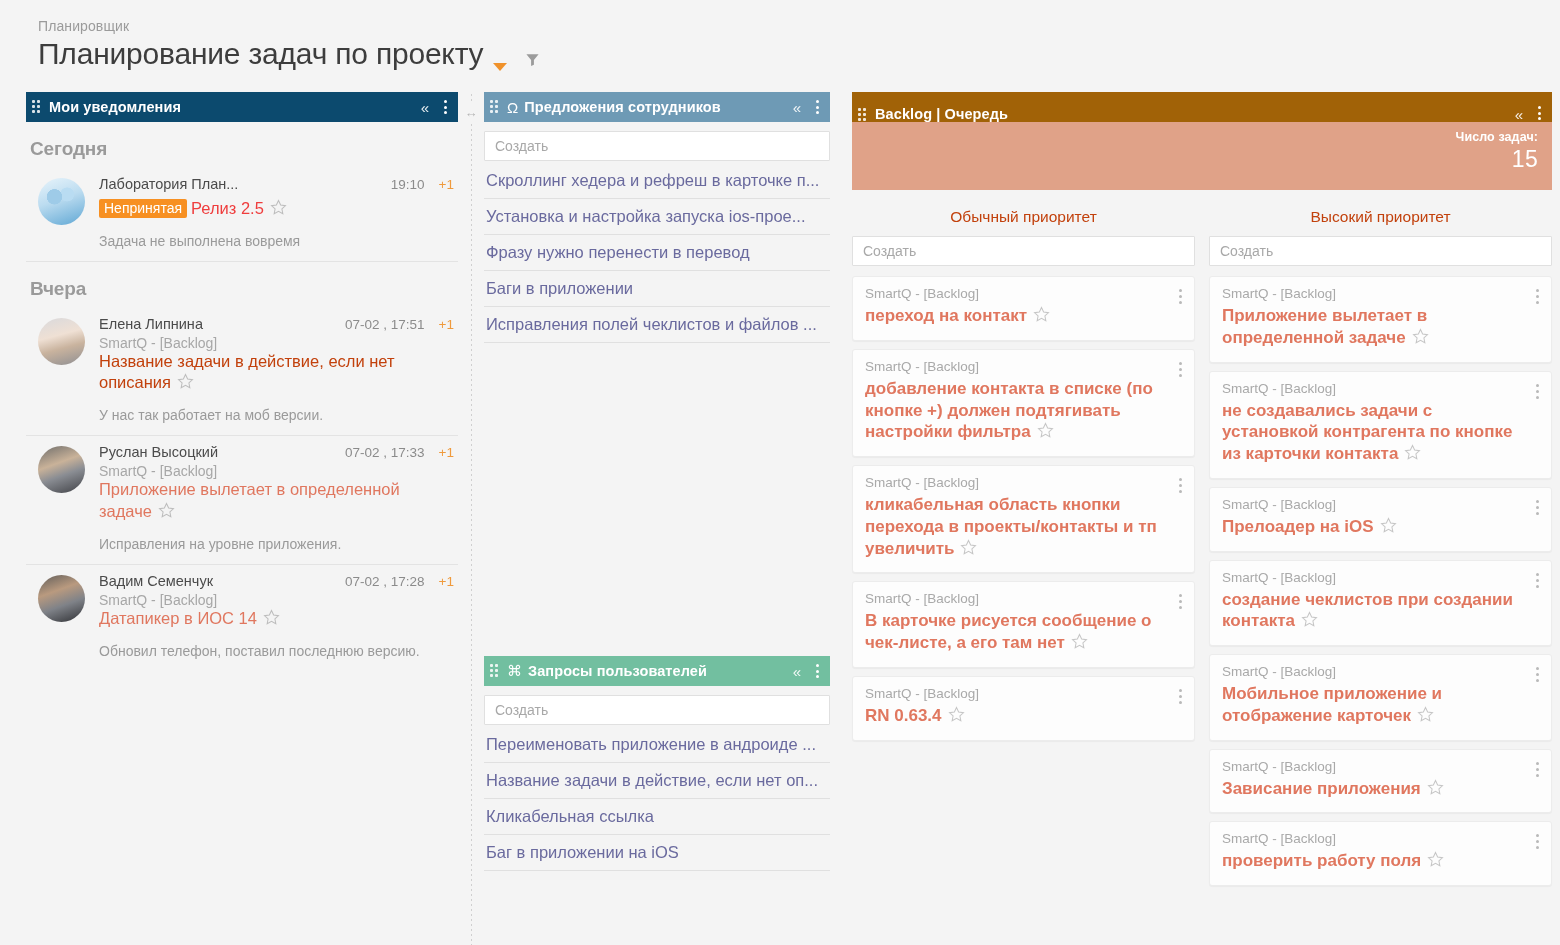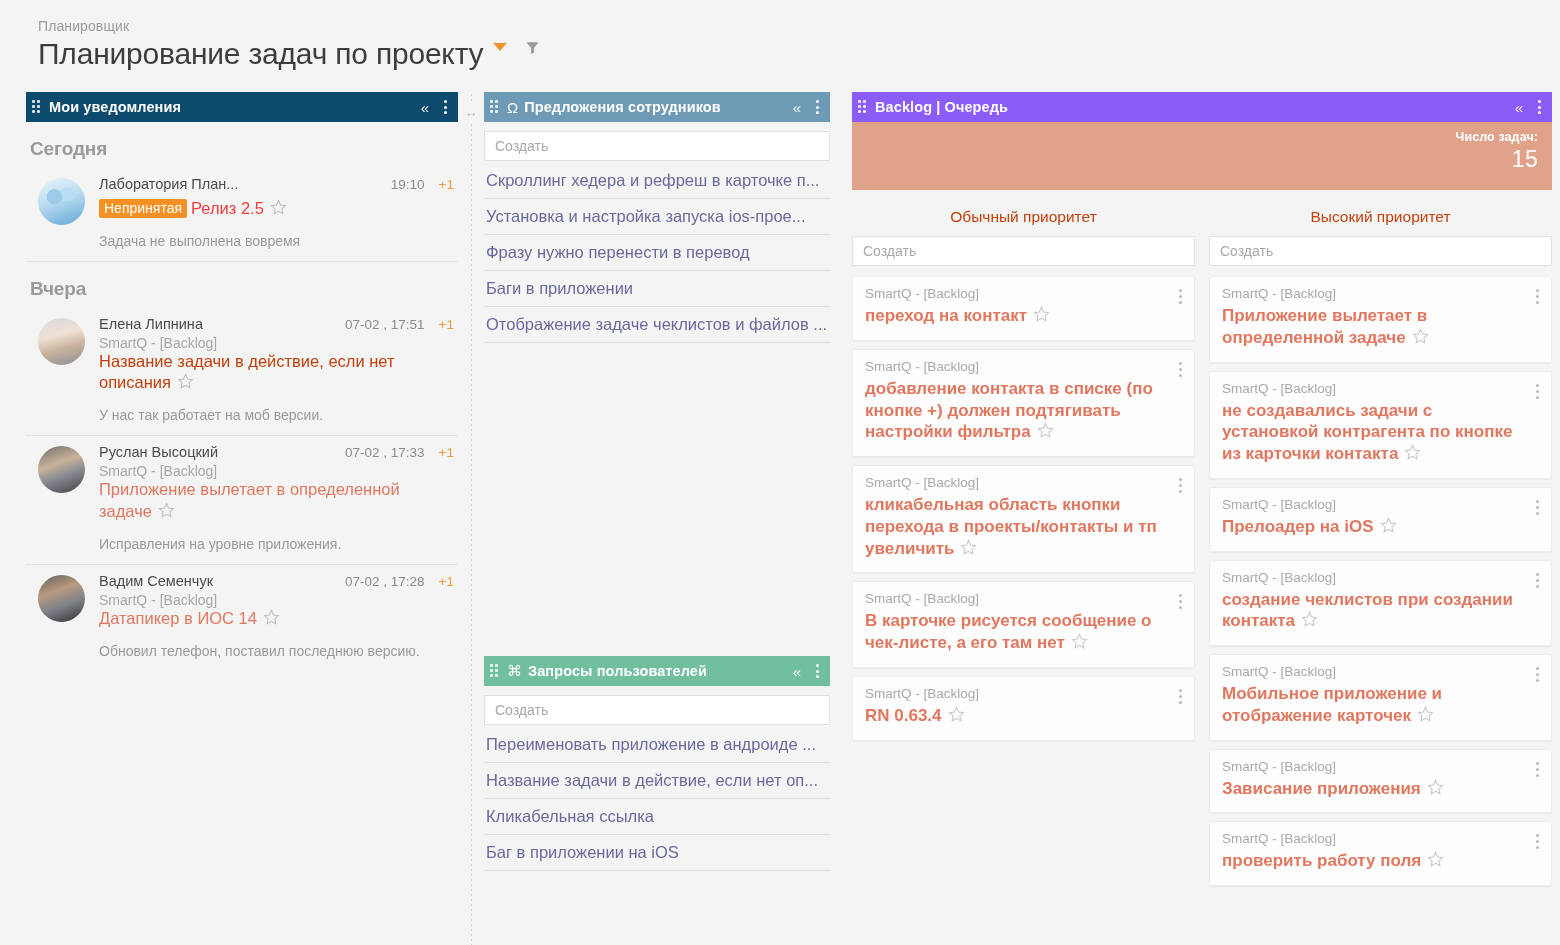--- a/index.html
+++ b/index.html
@@ -13,21 +13,21 @@
   }
 
   .page { position: relative; width: 1560px; height: 945px; }
 
   
   .app-header { padding: 18px 0 0 38px; }
   .crumb {
     font-size: 14px; color: #9b9b9b; letter-spacing: .1px;
     margin-bottom: 2px;
   }
-  .title-row { display: flex; align-items: flex-start; gap: 10px; }
+  .title-row { display: flex; align-items: flex-end; gap: 10px; }
   .page-title {
     font-size: 30px; font-weight: 400; color: #3d3d3d; line-height: 1.18;
     letter-spacing: -.2px;
   }
   .caret-down {
     width: 0; height: 0; margin-top: 7px;
     border-left: 7px solid transparent; border-right: 7px solid transparent;
     border-top: 8px solid #f0922b; cursor: pointer;
   }
   .filter-ico { margin-left: 8px; margin-top: 4px; cursor: pointer; }
@@ -82,21 +82,21 @@
   }
   .panel-bar .kebab {
     display: flex; flex-direction: column; gap: 2.5px; cursor: pointer;
     padding: 2px 3px;
   }
   .panel-bar .kebab i { width: 3px; height: 3px; background: #fff; border-radius: 50%; display:block; }
 
   .bar-pink  { background: #0c4a6e; }
   .bar-blue  { background: #6e9ab5; }
   .bar-green { background: #72bfa0; }
-  .bar-orange{ background: #8b5cf6; }
+  .bar-orange{ background: #a16207; align-items: flex-end; }
 
   
   .notif-body { background: #f4f4f4; }
   .day-label {
     font-size: 19px; color: #9a9a9a; font-weight: bold;
     padding: 16px 4px 8px 4px; letter-spacing: -.1px;
   }
   .notif {
     display: flex; padding: 8px 4px 10px 12px;
     border-bottom: 1px solid #e3e3e3; gap: 14px;
@@ -321,21 +321,21 @@
               <i></i>
               <i></i>
               <i></i>
             </span>
         </div>
         <input class="create-input" placeholder="Создать" style="">
         <div class="list-item">Скроллинг хедера и рефреш в карточке п...</div>
         <div class="list-item">Установка и настройка запуска ios-прое...</div>
         <div class="list-item">Фразу нужно перенести в перевод</div>
         <div class="list-item">Баги в приложении</div>
-        <div class="list-item">Отображение задаче чеклистов и файлов ...</div>
+        <div class="list-item">Исправления полей чеклистов и файлов ...</div>
       </div>
 
       <div class="list-panel" style="margin-top:313px">
         <div class="panel-bar bar-green">
           <span class="grip">
               <i></i>
               <i></i>
               <i></i>
               <i></i>
               <i></i>

